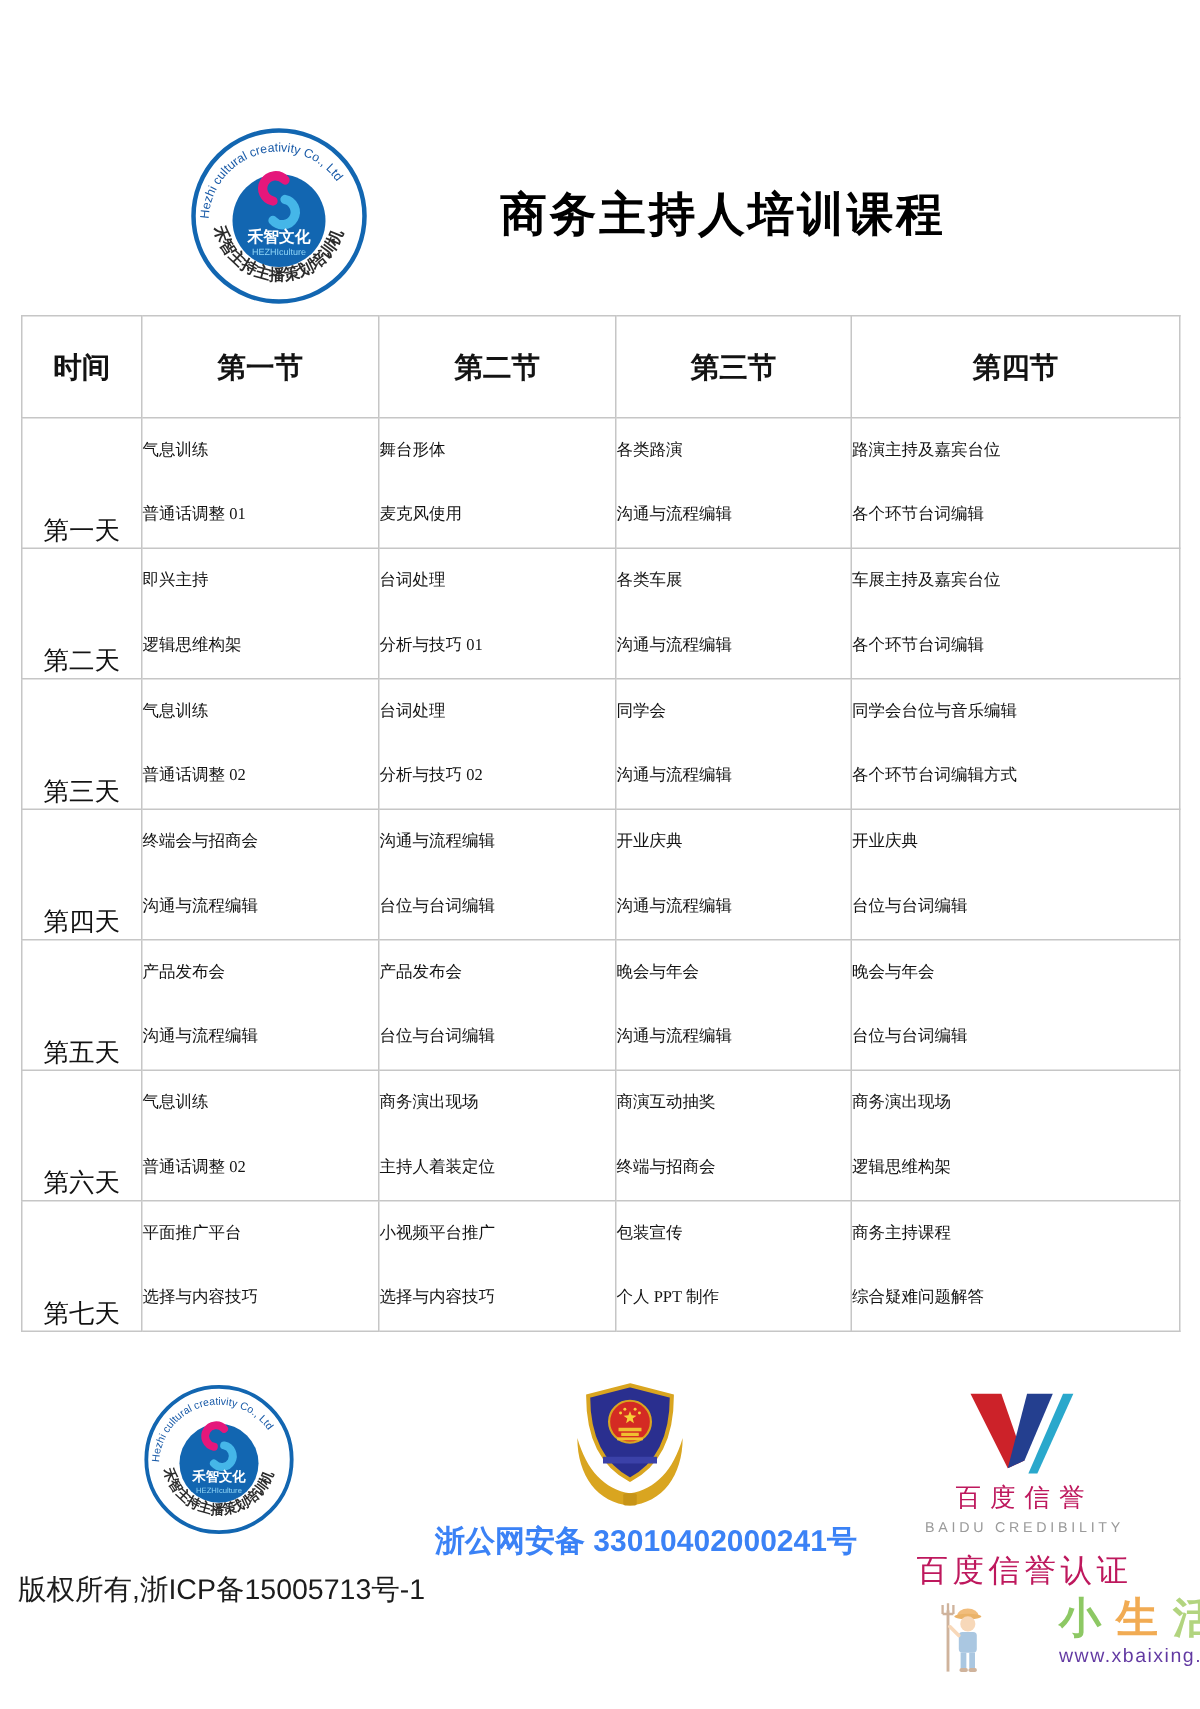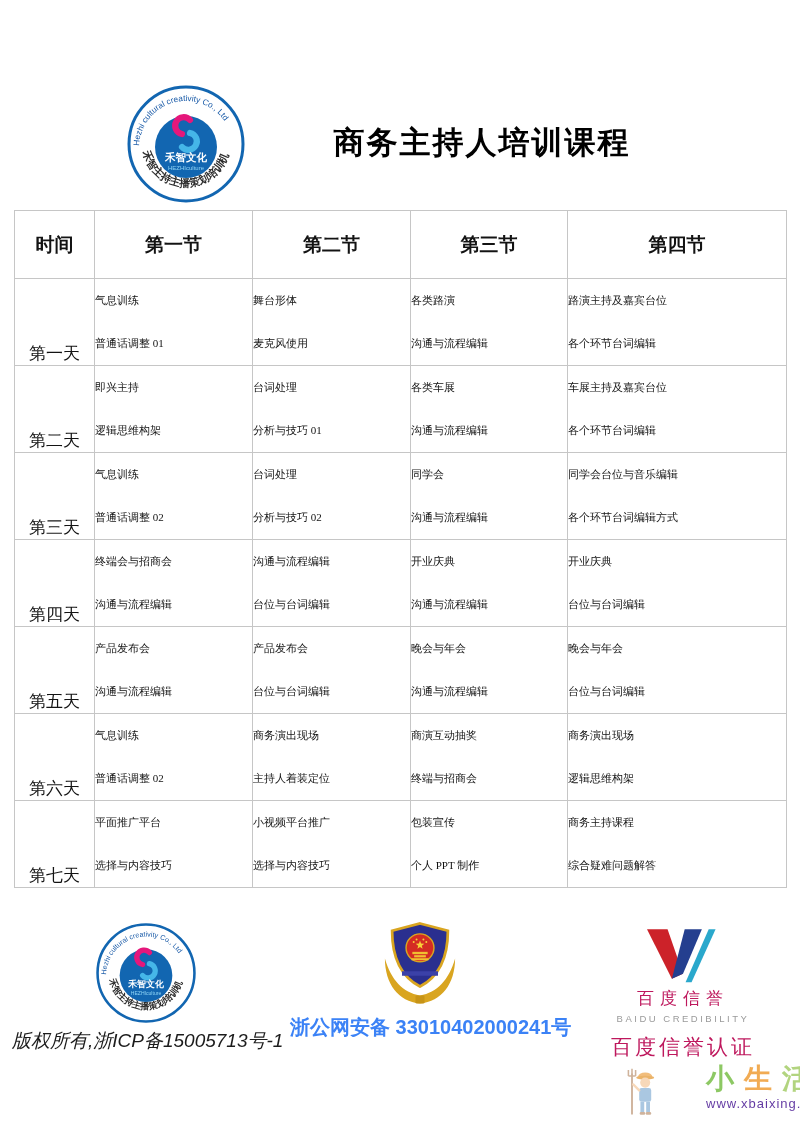--- a/index.html
+++ b/index.html
@@ -25,21 +25,21 @@
   #course-table th,#course-table td{border:1px solid #c6c6c6;padding:0;}
   #course-table thead th{height:67px;font-size:19px;font-weight:700;text-align:center;}
   #course-table tbody tr{height:86px;}
   .course-cell{vertical-align:middle;font-size:11px;}
   .cell-line{height:43px;line-height:43px;white-space:nowrap;}
   .day-cell{text-align:center;vertical-align:bottom;padding-bottom:15px;font-size:17px;}
   
   .footer-block{position:absolute;text-align:center;}
   #footer-left{left:12px;top:922px;width:268px;}
   #footer-left .hz-logo-small{width:102px;height:102px;margin:0 auto;}
-  #copyright-text{margin-top:4px;font-size:19px;color:#1c1c1c;white-space:nowrap;font-style:italic;}
+  #copyright-text{margin-top:23px;font-size:19px;color:#1c1c1c;white-space:nowrap;}
   #footer-mid{left:290px;top:918px;width:260px;}
   #police-badge{width:90px;height:92px;margin:0 auto;}
   #police-badge svg{display:block;width:100%;height:100%;}
   #police-text{margin-top:4px;font-size:20px;font-weight:700;color:#3b82f6;white-space:nowrap;}
   #footer-right{left:588px;top:924px;width:190px;}
   #baidu-v{width:88px;height:60px;margin:0 auto;}
   #baidu-v svg{display:block;width:100%;height:100%;}
   #baidu-cn{font-size:17px;color:#be185d;letter-spacing:6px;margin-top:3px;}
   #baidu-en{font-size:9.5px;color:#9a9a9a;letter-spacing:2.5px;margin-top:3px;}
   #baidu-cert{font-size:21px;color:#be185d;letter-spacing:3px;margin-top:9px;font-weight:500;}

